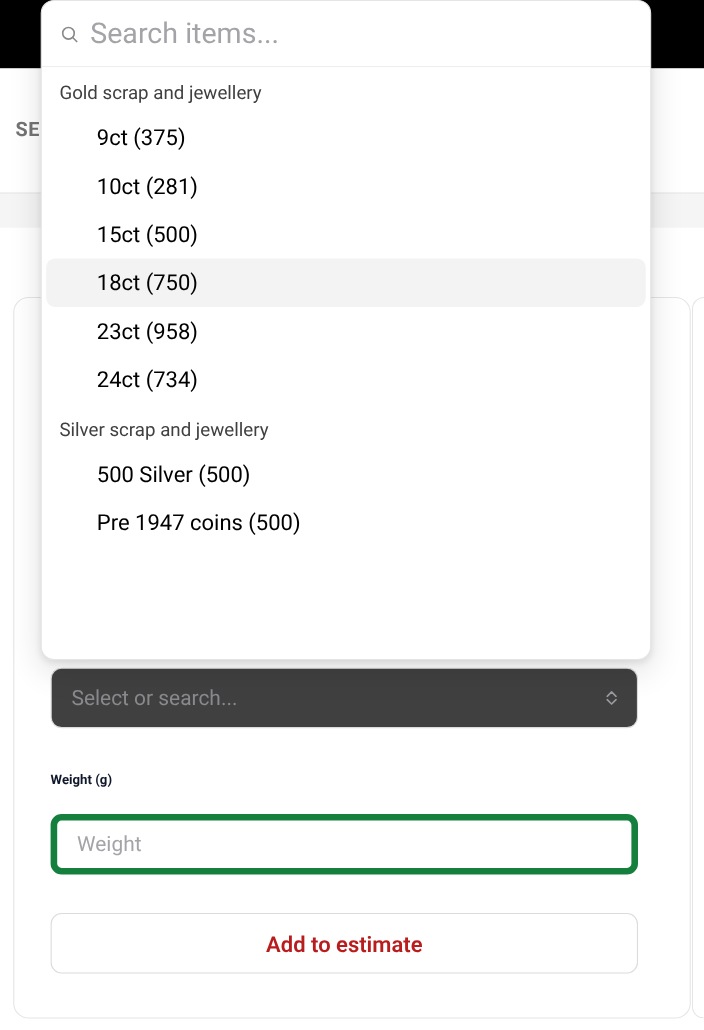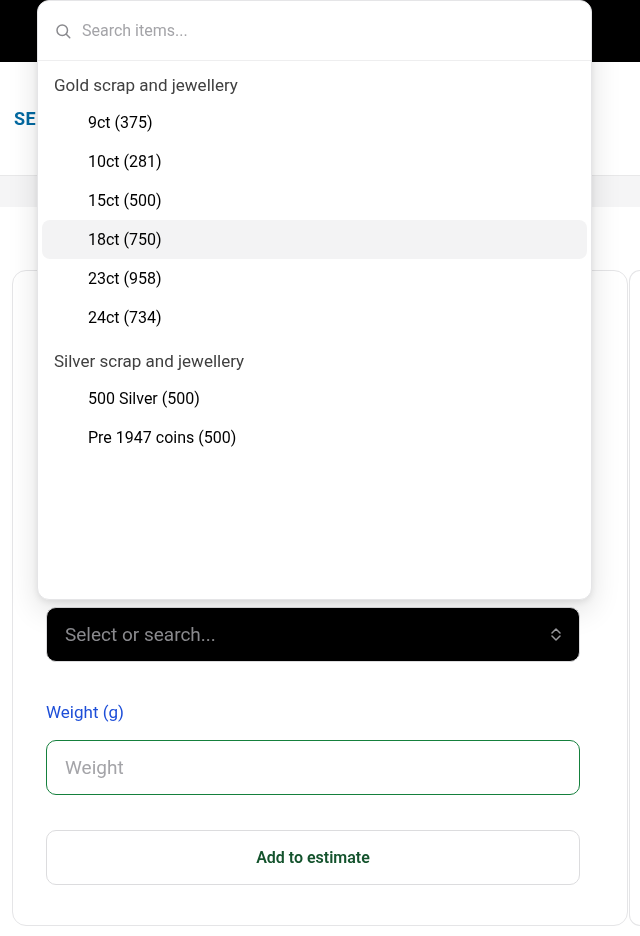--- a/index.html
+++ b/index.html
@@ -22,21 +22,21 @@
       right: 0;
       height: 62px;
       background: #000;
     }
     .se-text {
       position: absolute;
       top: 108px;
       left: 14px;
       font-size: 18px;
       font-weight: 700;
-      color: #0369a1;
+      color: #737373;
       letter-spacing: 0.5px;
     }
     .gray-divider {
       position: absolute;
       top: 175px;
       left: 0;
       right: 0;
       height: 32px;
       background: #f5f5f6;
       border-top: 1px solid #e8e8e9;
@@ -70,74 +70,74 @@
       top: 607px;
       left: 46px;
       right: 60px;
       height: 55px;
       border: 1px solid #dcdcde;
       border-radius: 10px;
       display: flex;
       align-items: center;
       justify-content: space-between;
       padding: 0 18px;
-      background: #000000;
+      background: #404040;
     }
     .select-trigger-text {
       color: #8a8a8e;
       font-size: 19px;
     }
     .chevrons {
       display: flex;
       flex-direction: column;
       gap: 1px;
       color: #9a9a9e;
     }
     .chev {
       width: 10px;
       height: 6px;
     }
     .field-label {
       position: absolute;
       left: 46px;
-      font-size: 17px;
-      font-weight: 400;
-      color: #1d4ed8;
+      font-size: 12px;
+      font-weight: 700;
+      color: #0f172a;
     }
     .weight-label {
       top: 702px;
     }
     .weight-input {
       position: absolute;
       top: 740px;
       left: 46px;
       right: 60px;
       height: 55px;
-      border: 1px solid #15803d;
+      border: 6px solid #15803d;
       border-radius: 10px;
       padding: 0 18px;
       font-size: 19px;
       color: #000;
       background: #fff;
     }
     .weight-input::placeholder {
       color: #a4a4a8;
     }
     .add-button {
       position: absolute;
       top: 830px;
       left: 46px;
       right: 60px;
       height: 55px;
       border: 1px solid #dcdcde;
       border-radius: 10px;
       background: #fff;
-      font-size: 16px;
+      font-size: 20px;
       font-weight: 600;
-      color: #14532d;
+      color: #b91c1c;
       cursor: pointer;
       display: flex;
       align-items: center;
       justify-content: center;
     }
     .dropdown {
       position: absolute;
       top: 0;
       left: 37px;
       width: 555px;
@@ -160,21 +160,21 @@
     .search-icon-svg {
       width: 18px;
       height: 18px;
       color: #8a8a8e;
       flex-shrink: 0;
     }
     .search-input {
       flex: 1;
       border: none;
       outline: none;
-      font-size: 16px;
+      font-size: 26px;
       color: #6d28d9;
       background: transparent;
     }
     .search-input::placeholder {
       color: #a4a4a8;
     }
     .dropdown-body {
       height: 540px;
       overflow-y: auto;
       position: relative;
@@ -191,21 +191,21 @@
       border-radius: 4px;
     }
     .group-header {
       padding: 14px 16px 8px 16px;
       font-size: 17px;
       color: #404040;
       font-weight: 400;
     }
     .option {
       padding: 10px 16px 10px 46px;
-      font-size: 16px;
+      font-size: 20px;
       color: #000;
       cursor: pointer;
       border-radius: 8px;
       margin: 0 4px;
     }
     .option.highlighted {
       background: #f3f3f4;
     }
   </style>
 </head>

